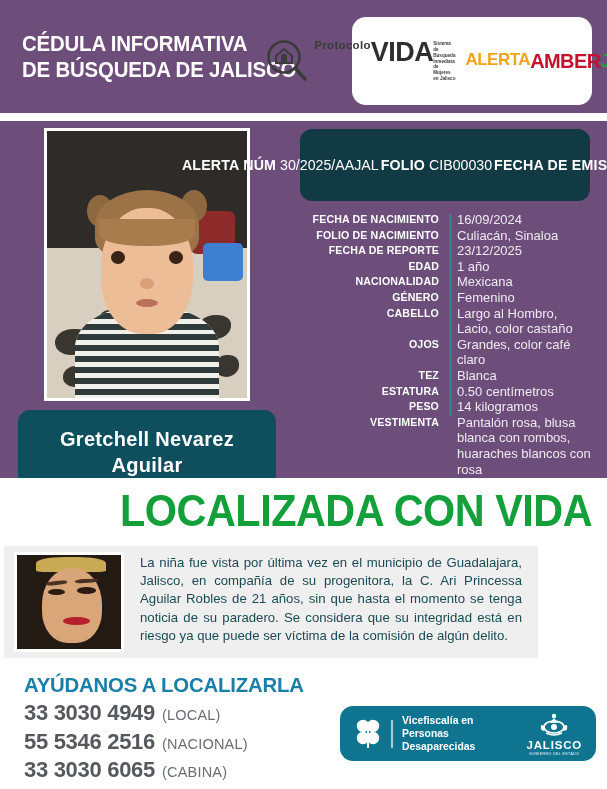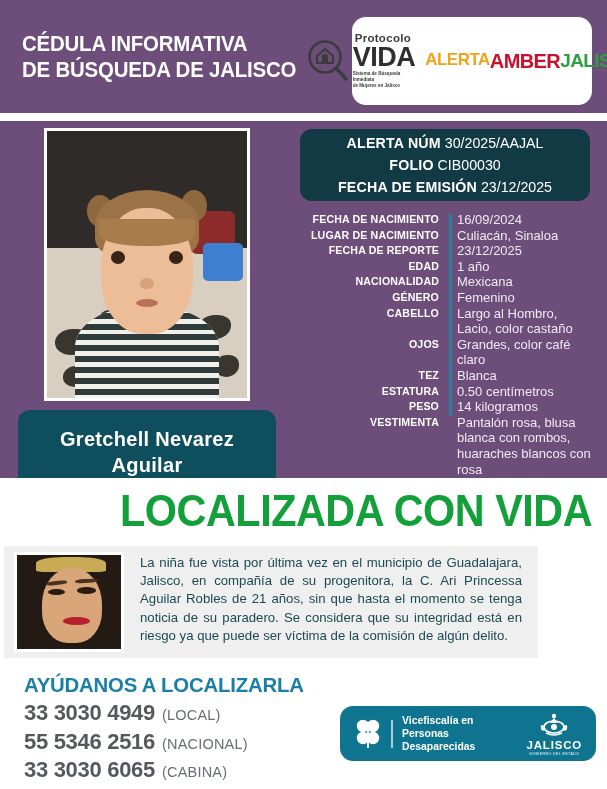--- a/index.html
+++ b/index.html
@@ -43,21 +43,21 @@
   .logo-card {
     position:absolute; left:352px; top:17px;
     width:240px; height:88px;
     background:#ffffff;
     border-radius:14px;
     display:flex; align-items:center; justify-content:center;
     gap:10px;
   }
   .alba-logo { display:flex; align-items:center; gap:3px; }
   .alba-glass { width:46px; height:46px; position:relative; flex:0 0 auto; }
-  .alba-text { display:flex; flex-direction:column; line-height:1; }
+  .alba-text { display:flex; flex-direction:row; line-height:1; }
   .alba-proto {
     font-size:11.5px; font-weight:bold; color:#3b3b3b;
     letter-spacing:0.3px; margin-left:2px;
   }
   .alba-main {
     font-size:27px; font-weight:bold; color:#2f2f2f;
     letter-spacing:-0.5px; line-height:0.95;
   }
   .alba-sub {
     font-size:4.6px; font-weight:bold; color:#3b3b3b;
@@ -127,21 +127,21 @@
     text-align:center; line-height:26px; white-space:pre-line;
     letter-spacing:0.3px;
   }
 
   
   .alertbox {
     position:absolute; left:300px; top:129px;
     width:290px; height:72px;
     background:#123a44;
     border-radius:12px;
-    display:flex; flex-direction:column;
+    display:flex; flex-direction:row;
     align-items:center; justify-content:center;
     gap:2px;
   }
   .alertbox-line { color:#ffffff; font-size:14.2px; line-height:20px; white-space:nowrap;}
   .alertbox-line b { font-weight:bold; letter-spacing:0.2px;}
   .alertbox-line span { font-weight:normal; }
 
   
   .datatable {
     position:absolute; left:300px; top:212px;
@@ -354,21 +354,21 @@
   </div>
 </div>
 
 <div class="divider"></div>
 <div class="datatable" id="datatable">
     <div class="drow">
       <div class="dlabel">FECHA DE NACIMIENTO</div>
       <div class="dvalue">16/09/2024</div>
     </div>
     <div class="drow">
-      <div class="dlabel">LUGAR DE NACIMIENTO</div>
+      <div class="dlabel">FOLIO DE NACIMIENTO</div>
       <div class="dvalue">Culiacán, Sinaloa</div>
     </div>
     <div class="drow">
       <div class="dlabel">FECHA DE REPORTE</div>
       <div class="dvalue">23/12/2025</div>
     </div>
     <div class="drow">
       <div class="dlabel">EDAD</div>
       <div class="dvalue">1 año</div>
     </div>

